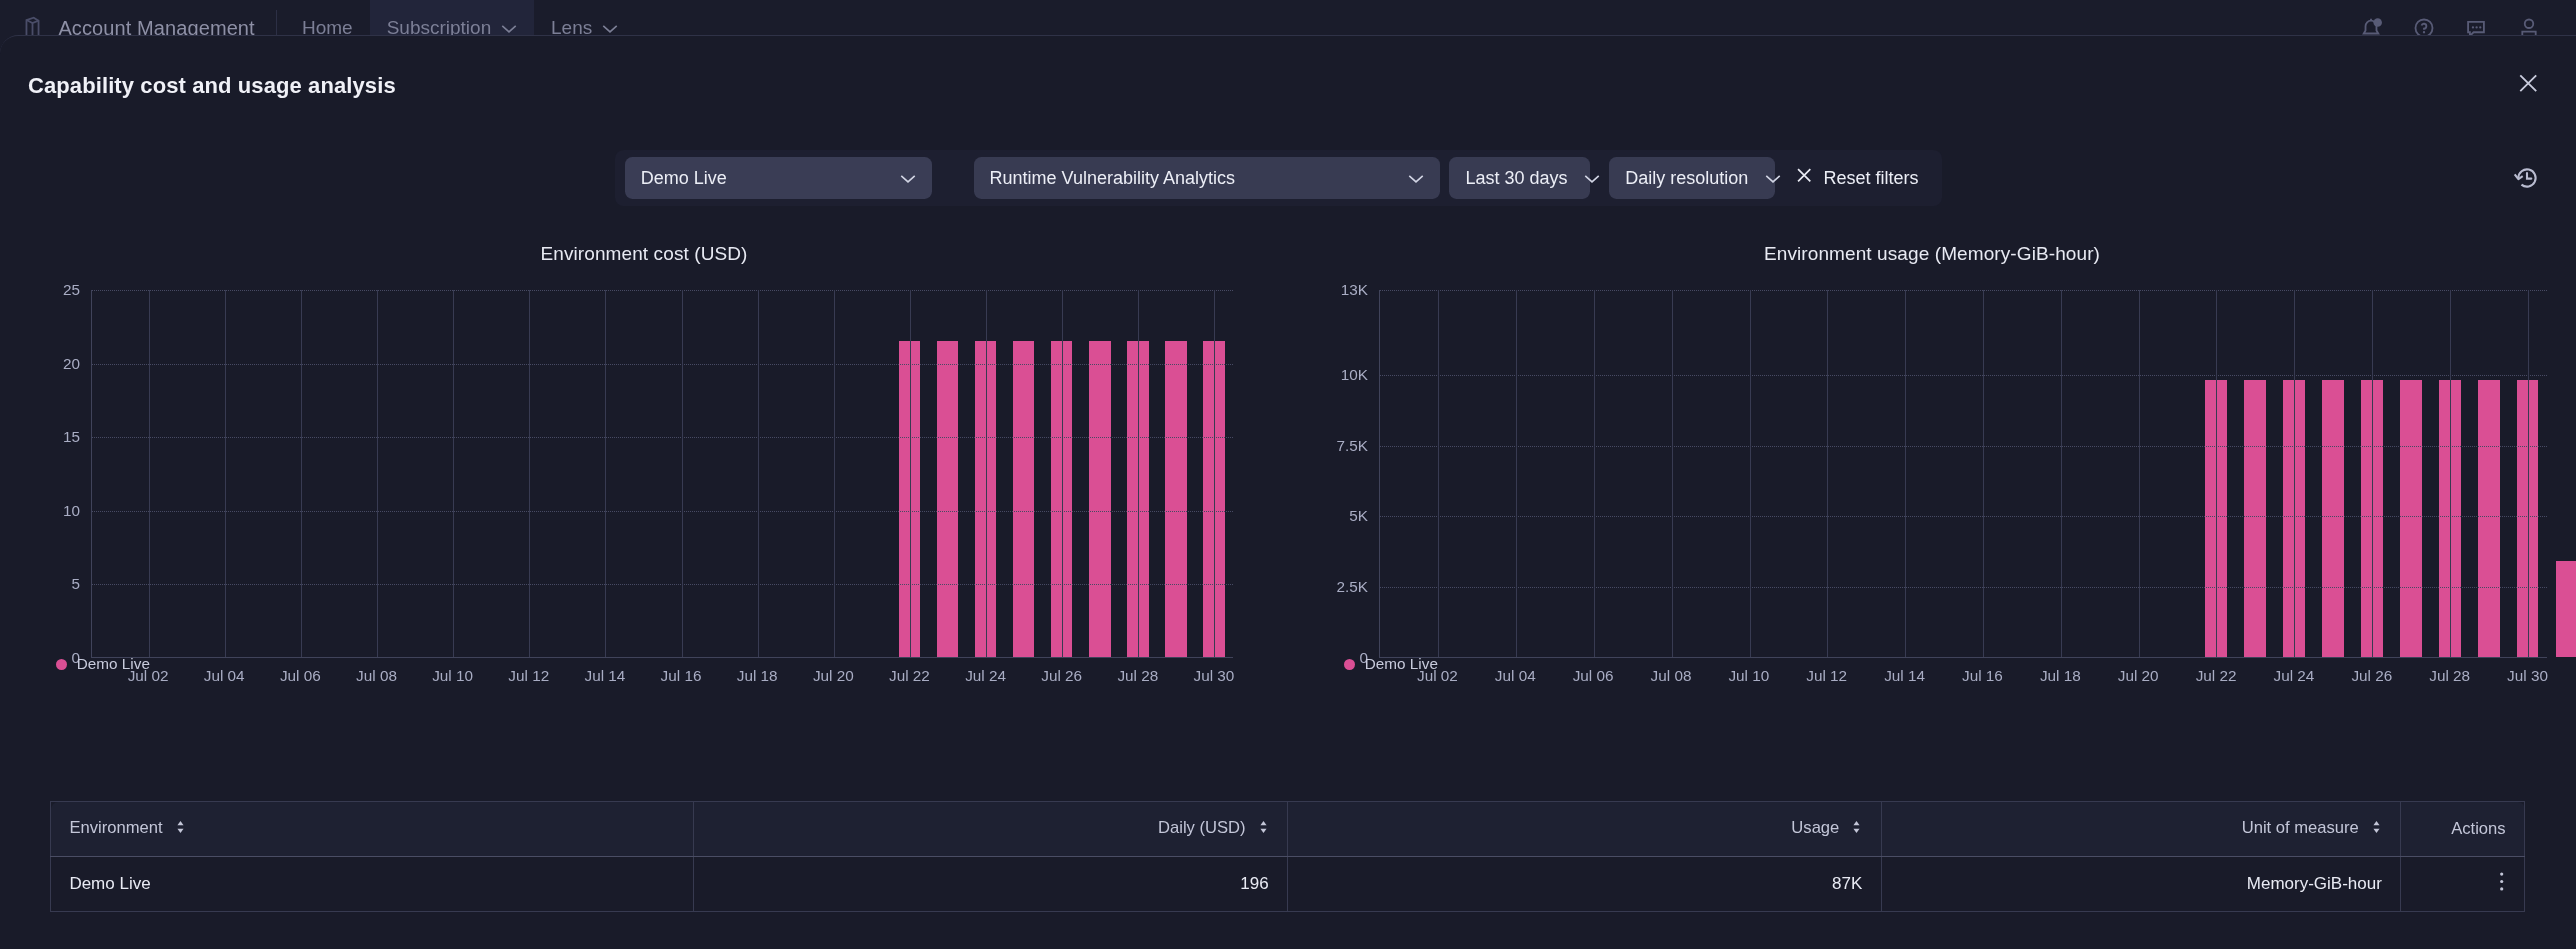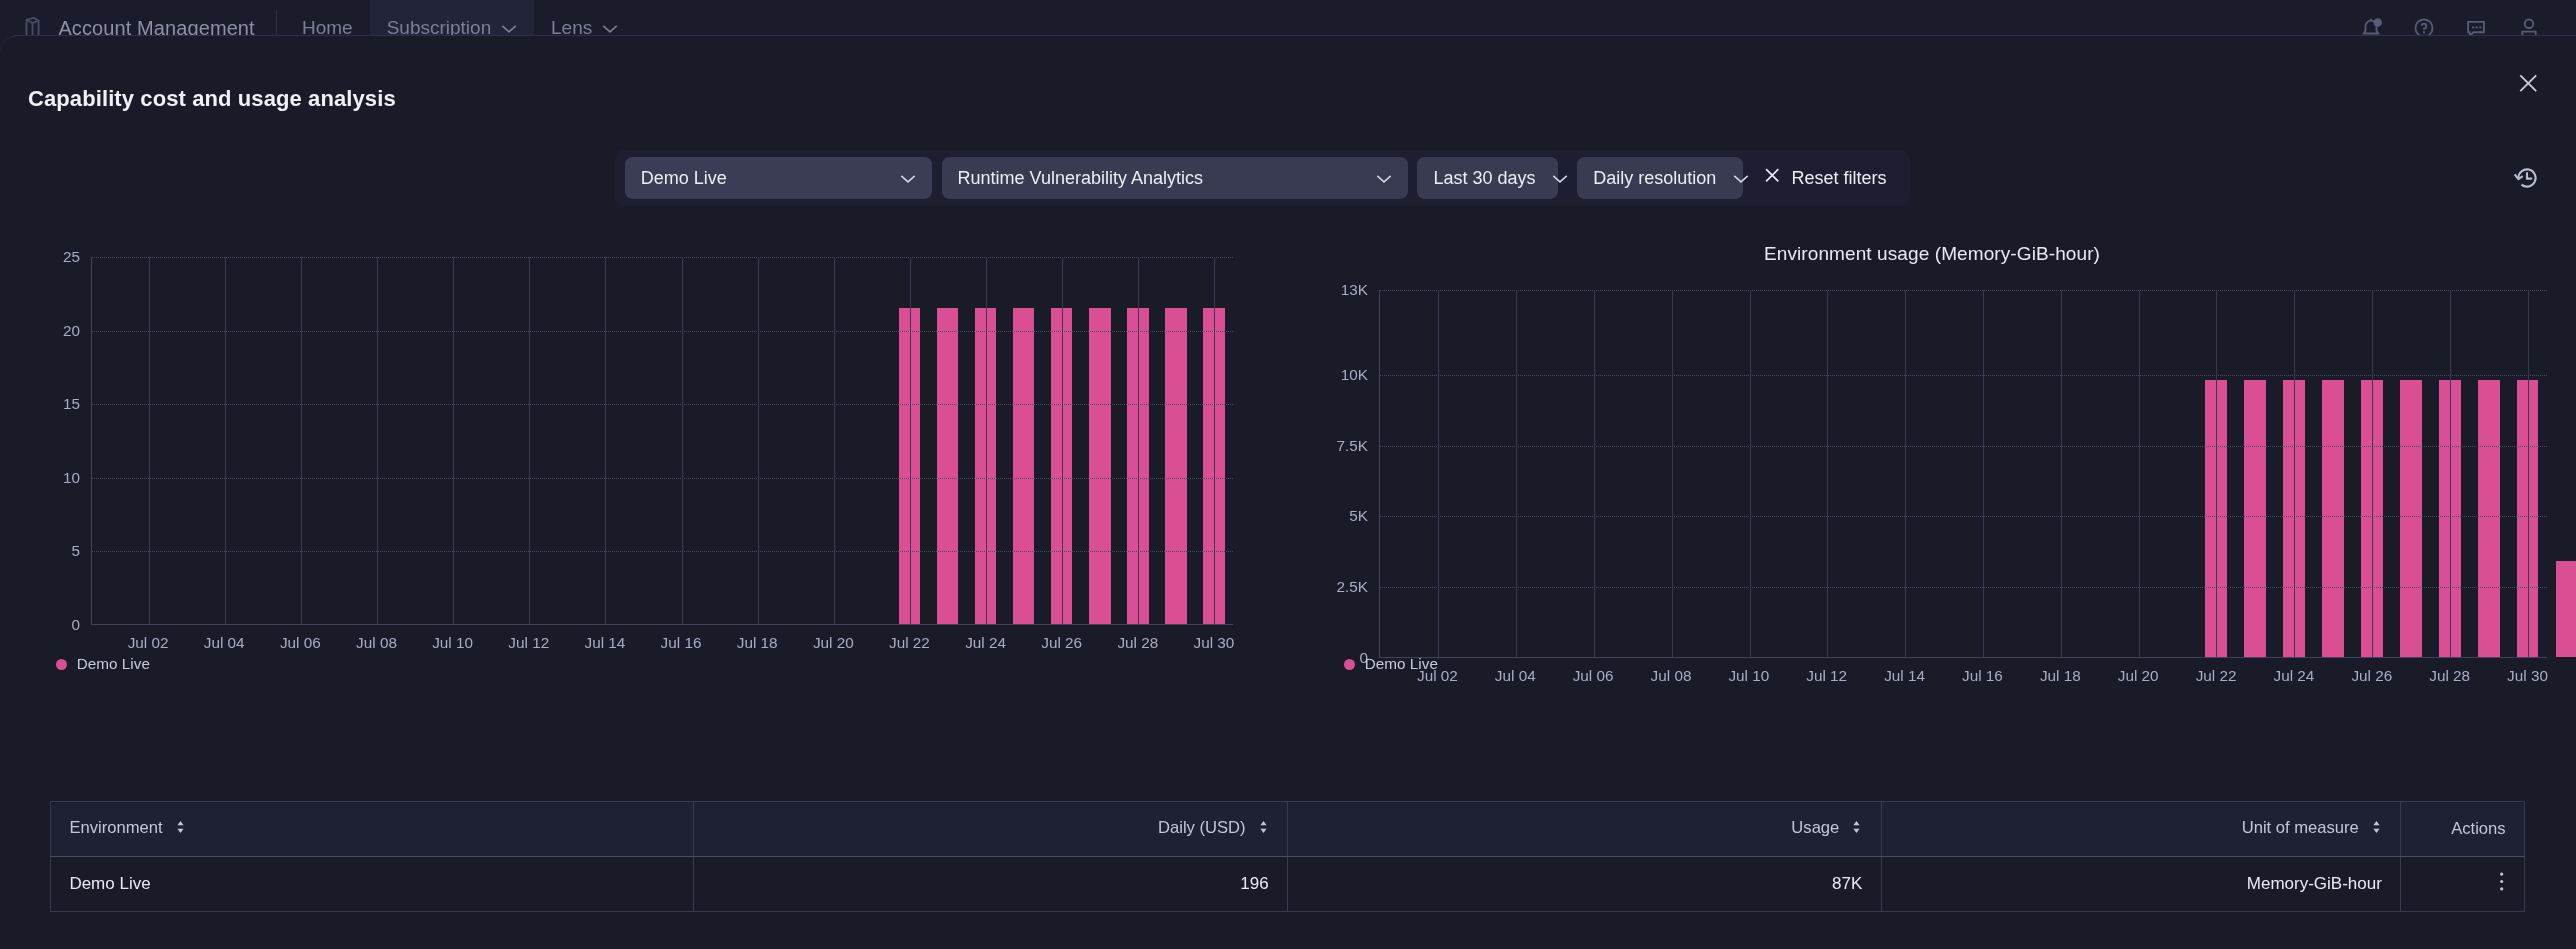--- a/index.html
+++ b/index.html
@@ -41,21 +41,21 @@
     background: #191b29;
     border-top: 0.6px solid #2f3247;
     border-top-left-radius: 18.4px;
     border-top-right-radius: 0px;
   }
   .panel::before{
     content:""; position:absolute; top:-0.6px; right:0; width:74px; height:0.6px; background:#2f3247;
   }
   .page-header {
     position: absolute; top: 23px; left: 0; width: 2576px; height: 53px;
-    display: flex; align-items: flex-end;
+    display: flex; align-items: center;
   }
   .page-title {
     padding-left: 28px; font-size: 22px; color: #f0f1f7; font-weight: bold; letter-spacing: 0.1px;
   }
   .close-btn {
     position: absolute; right: 28px; top: 4.9px;
     width: 39px; height: 39px; display:flex; align-items:center; justify-content:center;
   }
 
   
@@ -70,21 +70,21 @@
     padding: 6.7px 9.8px;
     height: 56px;
   }
   .fb-select {
     display: flex; align-items: center; justify-content: space-between;
     background: #383b52; border-radius: 7.4px;
     height: 42px; padding: 0 16px; color: #eceef6; font-size: 18px; white-space: nowrap;
     gap: 17px;
   }
   .fb-select.env { width: 307px; background:#3a3d55; }
-  .fb-select.capability { width: 466px; }
+  .fb-select.capability { width: 466px; margin-left: 32px; }
   .fb-select.range { width: 141px; }
   .fb-select.res { width: 166px; margin-left: 9px; }
   .fb-reset {
     display: flex; align-items: center; gap: 10.4px;
     color: #eceef6; font-size: 18px; padding: 0 13.5px 0 9.8px; height: 42px; white-space: nowrap;
   }
   .history-btn {
     position: absolute; right: 28px; top: 7.4px;
     width: 42px; height: 42px; display:flex; align-items:center; justify-content:center;
   }
@@ -292,20 +292,21 @@
         <path d="M12 26 a14 14 0 1 1 5 10.7" fill="none" stroke="#b9bcd0" stroke-width="3.4"></path>
         <path d="M6 20 L12 28 L19 23" fill="none" stroke="#b9bcd0" stroke-width="3.4" stroke-linejoin="round"></path>
         <path d="M26 18 v9 h7" fill="none" stroke="#b9bcd0" stroke-width="3.4" stroke-linecap="round"></path>
       </svg>
     </div>
   </div>
 
   <div class="charts">
 
     <div class="chart-card left">
+      <div class="chart-title">Environment cost (USD)</div>
       <div class="plot-wrap">
         <div class="yaxis" id="y0">
             <div class="ytick" style="top: 368px;">0</div>
             <div class="ytick" style="top: 294px;">5</div>
             <div class="ytick" style="top: 221px;">10</div>
             <div class="ytick" style="top: 147px;">15</div>
             <div class="ytick" style="top: 74px;">20</div>
             <div class="ytick" style="top: 0px;">25</div>
           </div>
         <div class="plot" id="plot0">

